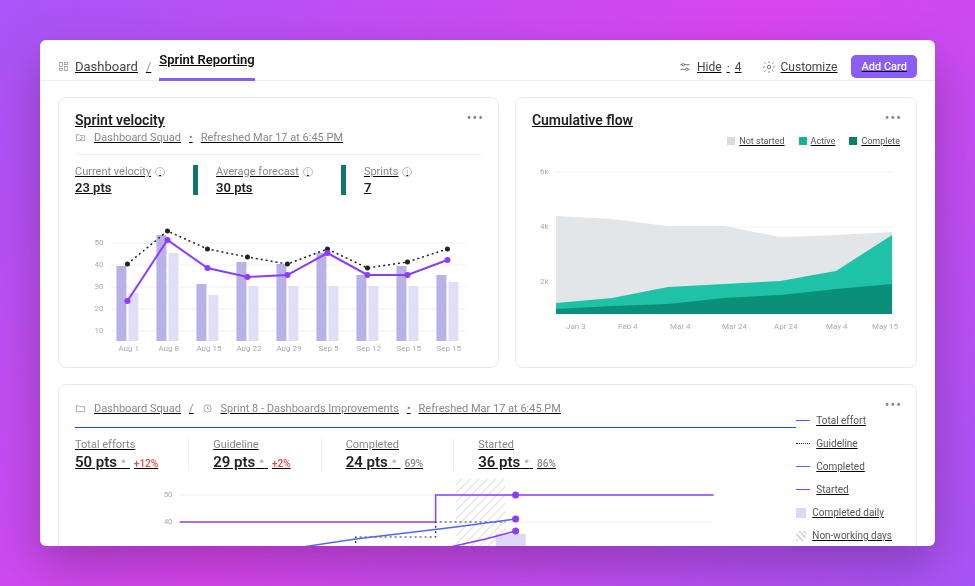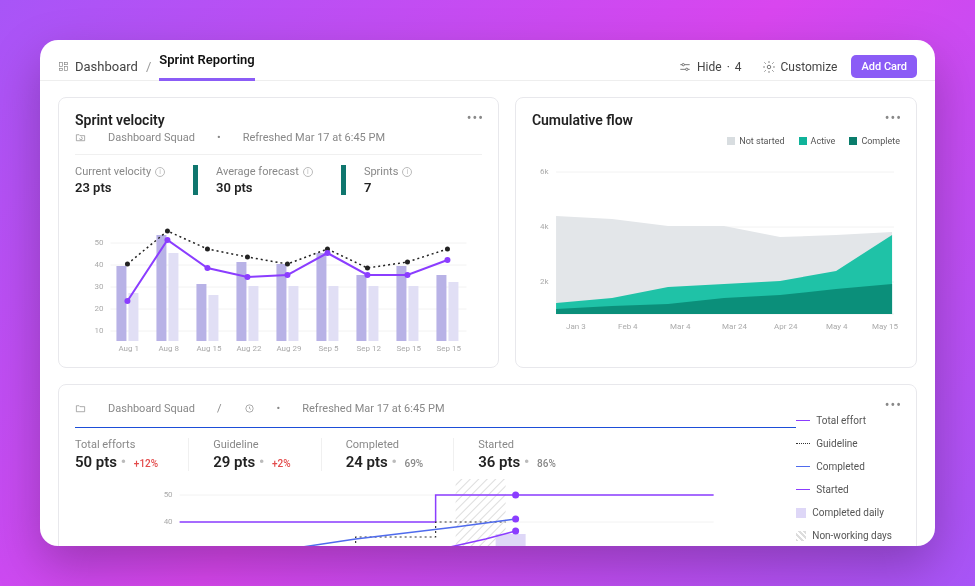--- a/index.html
+++ b/index.html
@@ -6,26 +6,27 @@
   body {
     font-family: -apple-system, BlinkMacSystemFont, "Segoe UI", Roboto, sans-serif;
     background: linear-gradient(135deg, #a855f7, #d946ef, #a855f7);
     padding: 40px;
     width: 975px;
     height: 586px;
     overflow: hidden;
   }
   .app {
     background: #fff;
-    border-radius: 18px;
+    border-radius: 6px;
     box-shadow: 0 20px 50px rgba(0,0,0,.25);
     height: 100%;
     display: flex;
     flex-direction: column;
     overflow: hidden;
+    text-decoration: underline;
   }
   .topbar {
     display: flex;
     align-items: center;
     padding: 12px 18px 0 18px;
     gap: 8px;
     font-size: 13px;
   }
   .crumb-dash { color: #444; display:flex; align-items:center; gap:6px;}
   .crumb-sep { color: #999; }
@@ -50,21 +51,21 @@
   .row { display:flex; gap:16px; margin-bottom:16px; }
   .card {
     background:#fff;
     border:1px solid #e8e8ec;
     border-radius:8px;
     padding:14px 16px;
     flex:1;
     position:relative;
   }
   .card-title { font-weight:600; font-size:14px; color:#222; }
-  .card-sub { font-size:11px; color:#888; margin-top:3px; display:flex; align-items:center; gap:22px; flex-wrap:wrap;}
+  .card-sub { font-size:11px; color:#888; margin-top:3px; display:flex; align-items:center; gap:8px; flex-wrap:wrap;}
   .card-ellipsis { position:absolute; top:12px; right:14px; color:#888; cursor:pointer; font-size:14px; letter-spacing:1px;}
   .kpis { display:flex; gap:0; margin-top:10px; border-top:1px solid #f0f0f0; padding-top:10px;}
   .kpi { flex:0 0 auto; padding-right:28px; border-right:5px solid #0f766e; margin-right:18px;}
   .kpi:last-child { border:none; }
   .kpi-lbl { font-size:11px; color:#888; display:flex; align-items:center; gap:4px;}
   .kpi-val { font-size:13px; font-weight:600; color:#222; margin-top:2px;}
   .info-dot { width:10px;height:10px;border:1px solid #bbb;border-radius:50%; display:inline-flex;align-items:center;justify-content:center;font-size:7px;color:#bbb;}
   .chart-wrap { margin-top:8px; }
   svg { display:block; }
   .axis-text { font-size:8px; fill:#aaa; }
@@ -315,20 +316,21 @@
       <div class="card-sub">
         <svg class="small-icon" viewBox="0 0 24 24">
             <path d="M3 6h6l2 2h10v11H3z"></path>
           </svg>
         <span>Dashboard Squad</span>
         <span>/</span>
         <svg class="small-icon" viewBox="0 0 24 24">
             <circle cx="12" cy="12" r="8"></circle>
             <path d="M12 8v4l3 2"></path>
           </svg>
+        <span>Sprint 8 - Dashboards Improvements</span>
         <span>•</span>
         <span>Refreshed Mar 17 at 6:45 PM</span>
       </div>
 
       <div class="burnup-row">
         <div class="burnup-left">
           <div class="burnup-kpis">
             <div class="bkpi">
               <div class="bkpi-lbl">Total efforts</div>
               <div class="bkpi-val"><span>50 pts</span> <span style="color:#bbb">•</span> <span class="bkpi-delta delta-pos">+12%</span></div>

